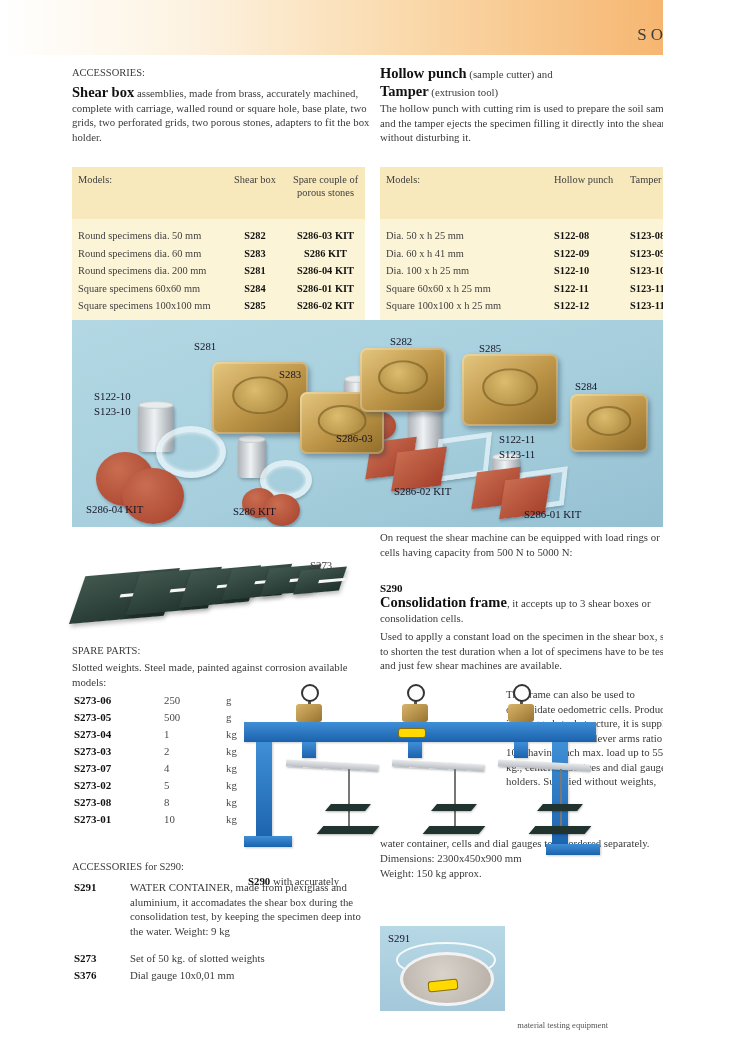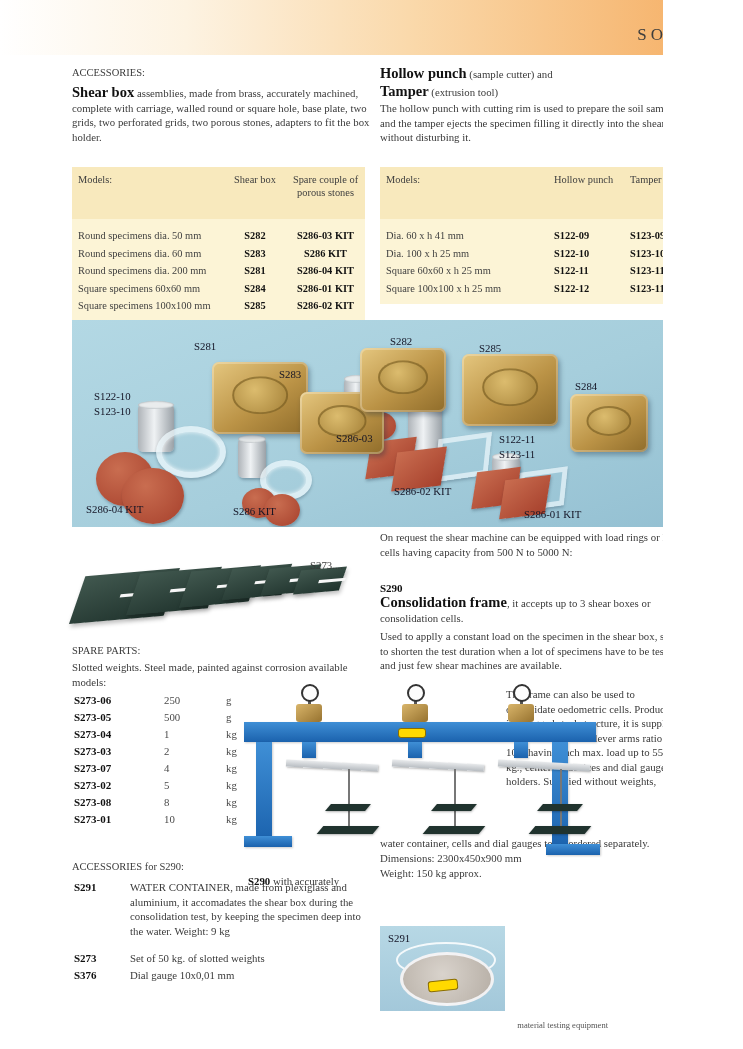--- a/index.html
+++ b/index.html
@@ -174,20 +174,25 @@
         <th>Models:</th>
         <th>Hollow punch</th>
         <th>Tamper</th>
       </tr>
     </thead>
     <tbody>
       <tr class="spacer">
           <td colspan="3"></td>
         </tr>
       <tr>
+          <td>Dia. 50 x h 25 mm</td>
+          <td class="code">S122-08</td>
+          <td class="code">S123-08</td>
+        </tr>
+      <tr>
           <td>Dia. 60 x h 41 mm</td>
           <td class="code">S122-09</td>
           <td class="code">S123-09</td>
         </tr>
       <tr>
           <td>Dia. 100 x h 25 mm</td>
           <td class="code">S122-10</td>
           <td class="code">S123-10</td>
         </tr>
       <tr>

